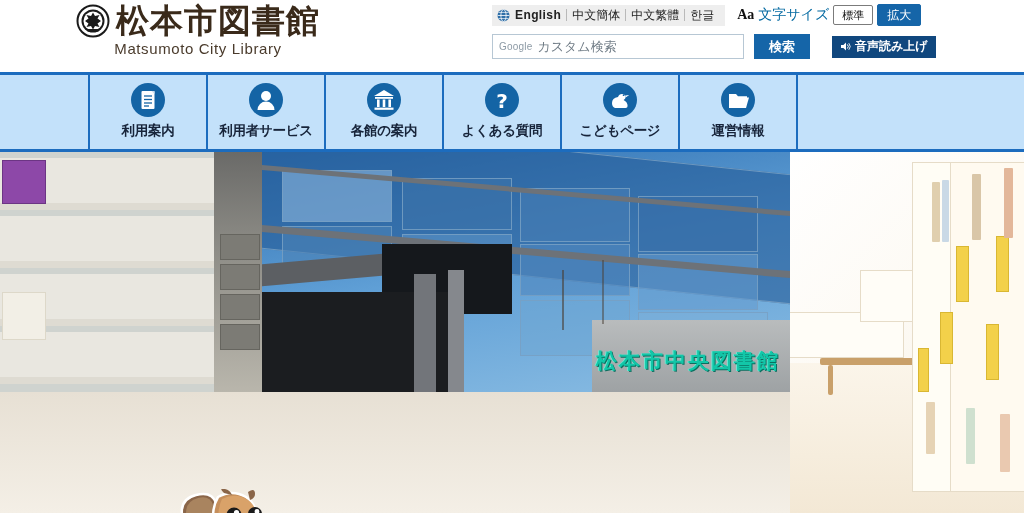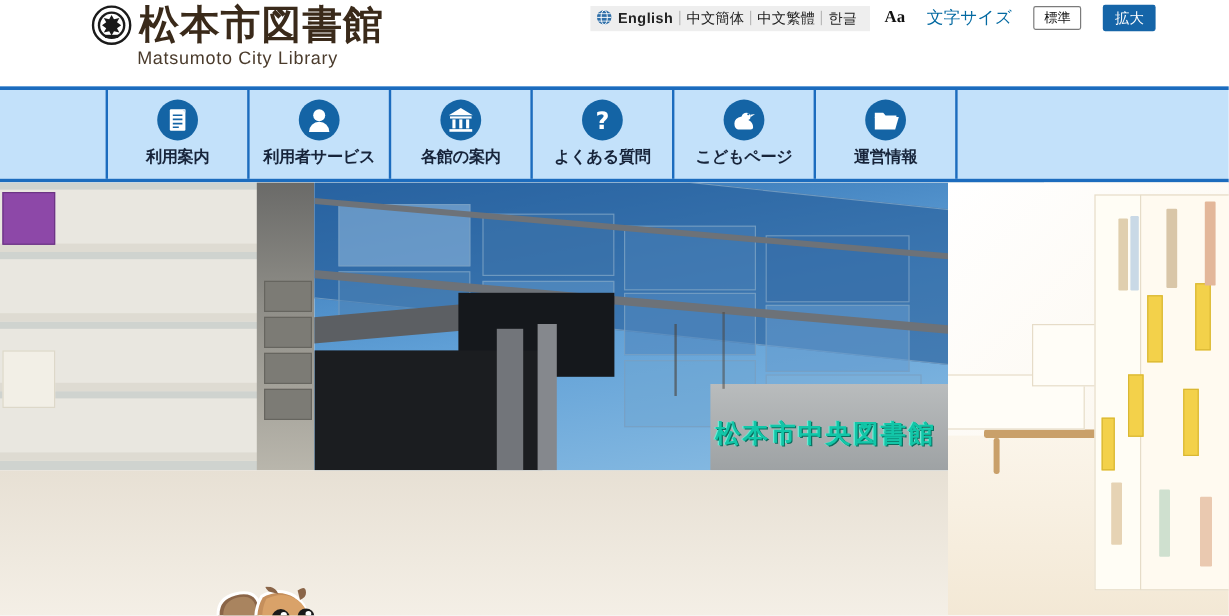--- a/index.html
+++ b/index.html
@@ -16,21 +16,21 @@
   .header { position: relative; width: 1024px; height: 72px; background:#fff; }
 
   .logo-block {
     position: absolute; left: 76px; top: 3px;
     display: flex; flex-direction: column; align-items: center;
   }
   .logo-row { display: flex; align-items: center; gap: 6px; }
   .crest { width: 34px; height: 34px; position: relative; flex: none; }
   .crest svg { display:block; }
   .logo-jp {
-    font-family: Liberation Sans, sans-serif;
+    font-family: Liberation Serif, serif;
     font-size: 33px; font-weight: 700; color: #3a2a1a;
     letter-spacing: 1px; line-height: 36px; white-space: nowrap;
   }
   .logo-en {
     font-family: "Liberation Sans", sans-serif;
     font-size: 15px; color: #4a3b2c; letter-spacing: .6px;
     margin-top: 1px; white-space: nowrap;
   }
 
   
@@ -43,21 +43,21 @@
     padding: 2px 6px 3px 5px; height: 21px;
   }
   .globe { width: 13px; height: 13px; margin-right: 2px; flex:none; }
   .lang-item {
     font-size: 12px; color:#222; padding: 0 5px; white-space: nowrap;
     font-family:"Liberation Sans","DejaVu Sans",sans-serif; line-height:16px;
   }
   .lang-item.en { font-weight: 600; letter-spacing:.4px; padding-left:3px;}
   .lang-sep { width:1px; height:12px; background:#b9b9b9; }
 
-  .fs-wrap { display:flex; align-items:center; gap:18px; }
+  .fs-wrap { display:flex; align-items:center; gap:4px; }
   .fs-aa { font-size: 14px; font-weight: 700; color:#111; font-family:"Liberation Serif",serif; }
   .fs-label { font-size: 14px; color:#0369a1; white-space:nowrap; }
   .fs-btn {
     font-size: 11px; padding: 2px 8px; border:1px solid #7b7b7b;
     background:#fff; color:#111; border-radius:2px; line-height:14px;
     white-space:nowrap;
   }
   .fs-btn.active { background:#1565a8; border-color:#1565a8; color:#fff; font-size:12px; padding:3px 9px;}
 
   
@@ -189,20 +189,37 @@
       </div>
 
       <div class="fs-wrap">
         <span class="fs-aa">Aa</span>
         <span class="fs-label">文字サイズ</span>
         <span class="fs-btn">標準</span>
         <span class="fs-btn active">拡大</span>
       </div>
     </div>
 
+    <div class="gsrow">
+      <div class="gs-field">
+        <span class="gs-google">Google</span>
+        <span class="gs-ph">カスタム検索</span>
+      </div>
+      <div class="gs-btn">検索</div>
+      <div class="voice-btn">
+        <span class="spk">
+          <svg viewBox="0 0 11 11" width="11" height="11">
+            <path d="M1 4 h2.4 L6 1.6 v7.8 L3.4 7 H1 Z" fill="#fff"></path>
+            <path d="M7.3 3.4 a3 3 0 0 1 0 4.2" fill="none" stroke="#fff" stroke-width="1"></path>
+            <path d="M8.8 2.2 a5 5 0 0 1 0 6.6" fill="none" stroke="#fff" stroke-width="0.9"></path>
+          </svg>
+        </span>
+        <span>音声読み上げ</span>
+      </div>
+    </div>
   </div>
 
   <div class="nav">
     <div class="nav-pad"></div>
 
     <div class="nav-item">
       <span class="nav-ic">
         <svg viewBox="0 0 36 36" width="36" height="36">
           <circle cx="18" cy="18" r="17" fill="#1464a5"></circle>
           <rect x="11.5" y="9" width="13" height="18" rx="1" fill="#fff"></rect>

